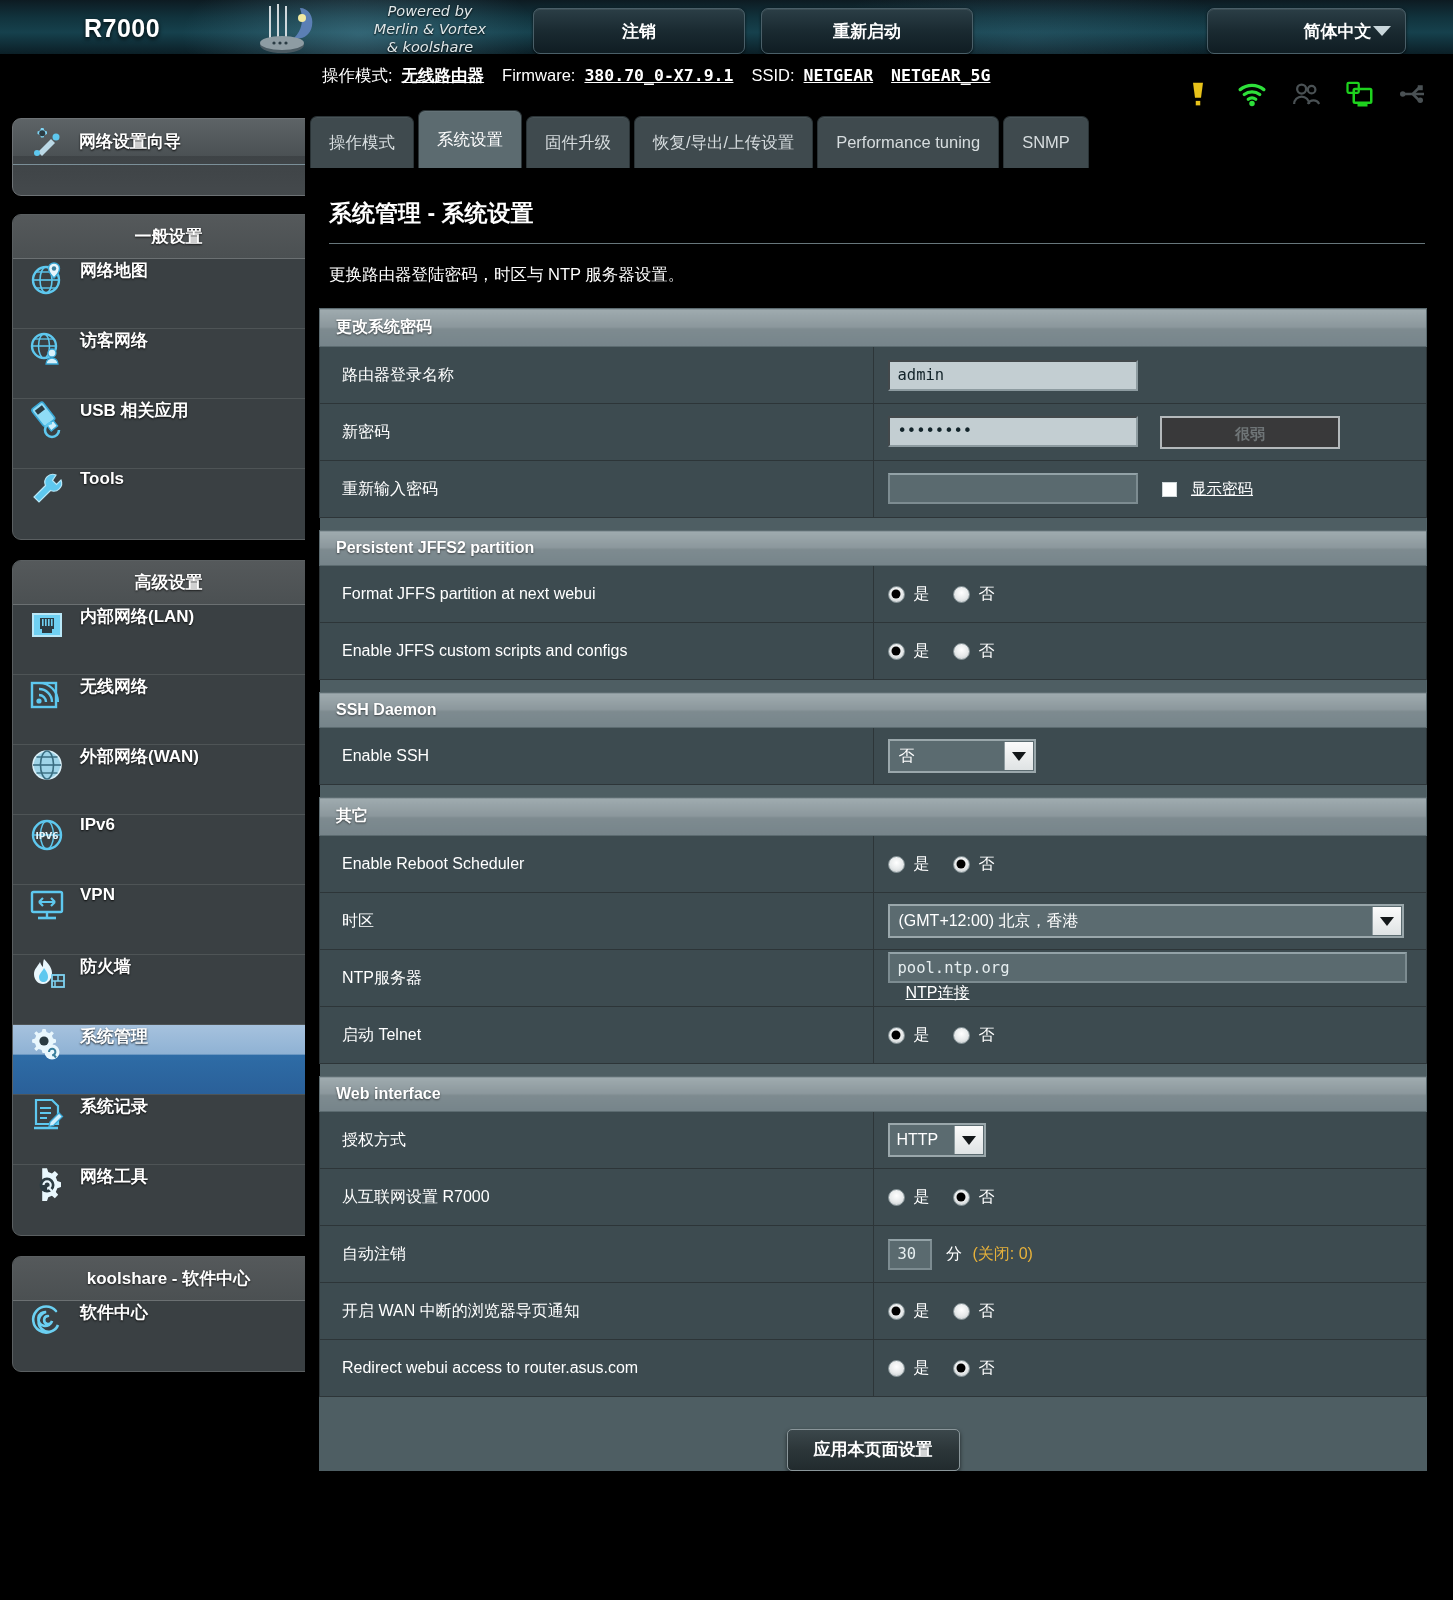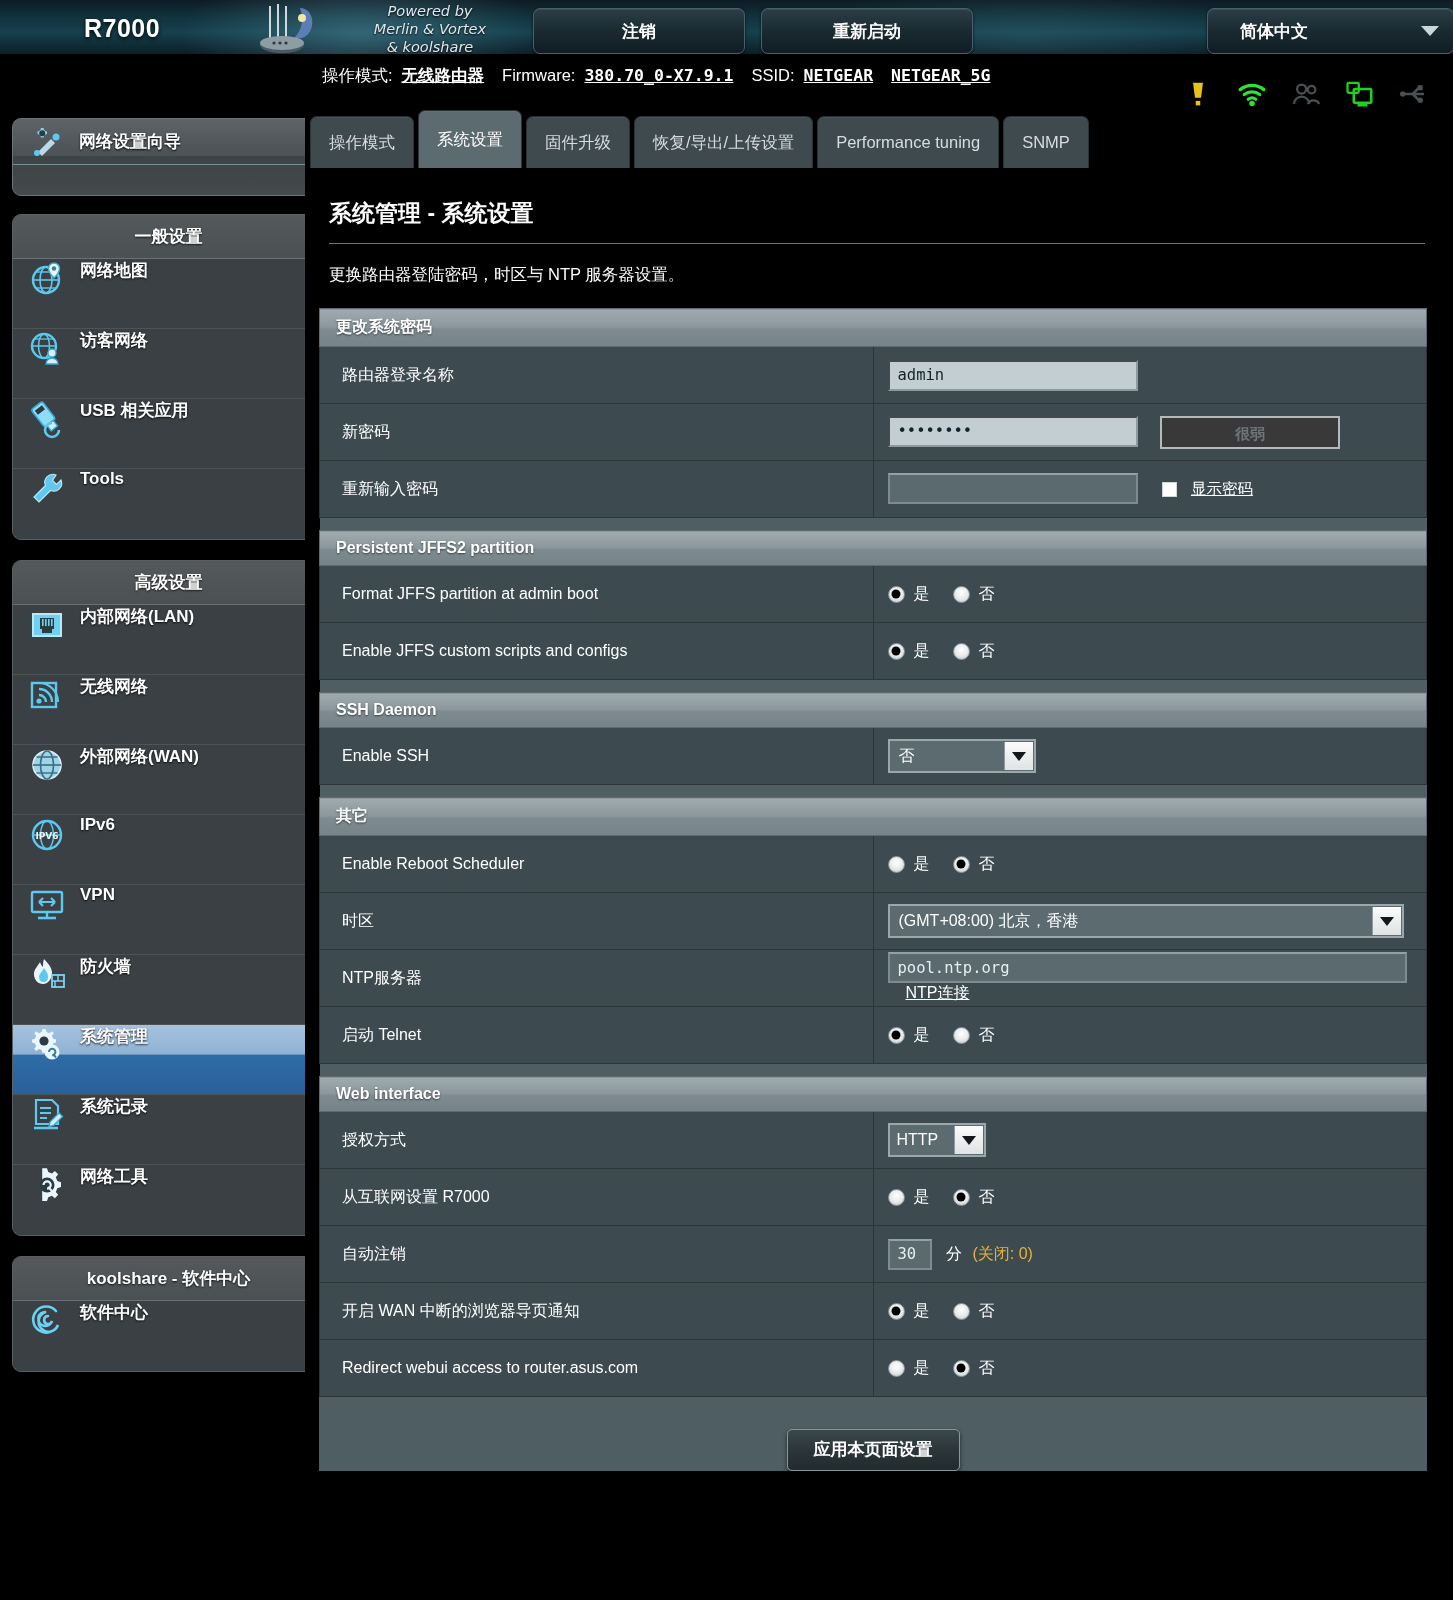--- a/index.html
+++ b/index.html
@@ -49,21 +49,21 @@
     border:1px solid #4a5f68; border-radius:7px;
     background:linear-gradient(180deg,#2b3e46 0%,#1a2a31 50%,#0f1d23 100%);
     color:#fff; font-size:17px; font-weight:bold;
     display:flex; align-items:center; justify-content:center;
     box-shadow:0 1px 3px rgba(0,0,0,.7), inset 0 1px 0 rgba(255,255,255,.08);
     cursor:pointer;
   }
   #logout-button{ left:533px; width:212px; }
   #reboot-button{ left:761px; width:212px; }
   #language-select{
-    left:1207px; width:247px; justify-content:flex-start; padding-left:32px;
+    left:1207px; width:199px; justify-content:center; padding-left:62px;
   }
   .lang-caret{
     position:absolute; right:14px; top:50%; transform:translateY(-50%);
     width:0; height:0; border-left:9px solid transparent; border-right:9px solid transparent;
     border-top:10px solid #c9d6db;
   }
 
   
   .infobar{
     position:absolute; top:54px; left:0; width:1453px; height:48px;
@@ -543,21 +543,21 @@
 
         <tr class="sect-gap">
               <td colspan="2"></td>
             </tr>
 
         <tr class="sect-head">
           <td colspan="2">Persistent JFFS2 partition</td>
         </tr>
 
         <tr class="fr">
-          <td class="lbl">Format JFFS partition at admin boot</td>
+          <td class="lbl">Format JFFS partition at next webui</td>
           <td class="val">
             <span class="radio-grp">
               <span class="radio on"></span>
               <span class="rlabel">是</span>
               <span class="radio"></span>
               <span class="rlabel">否</span>
             </span>
           </td>
         </tr>
 
@@ -610,21 +610,21 @@
               <span class="radio on"></span>
               <span class="rlabel">否</span>
             </span>
           </td>
         </tr>
 
         <tr class="fr">
           <td class="lbl">时区</td>
           <td class="val">
             <span class="sel" id="timezone-select">
-              <span class="cap">(GMT+08:00)  北京，香港</span>
+              <span class="cap">(GMT+12:00)  北京，香港</span>
               <span class="arrowbox">
                     <span class="arrow-dn"></span>
                   </span>
             </span>
           </td>
         </tr>
 
         <tr class="fr">
           <td class="lbl">NTP服务器</td>
           <td class="val">

